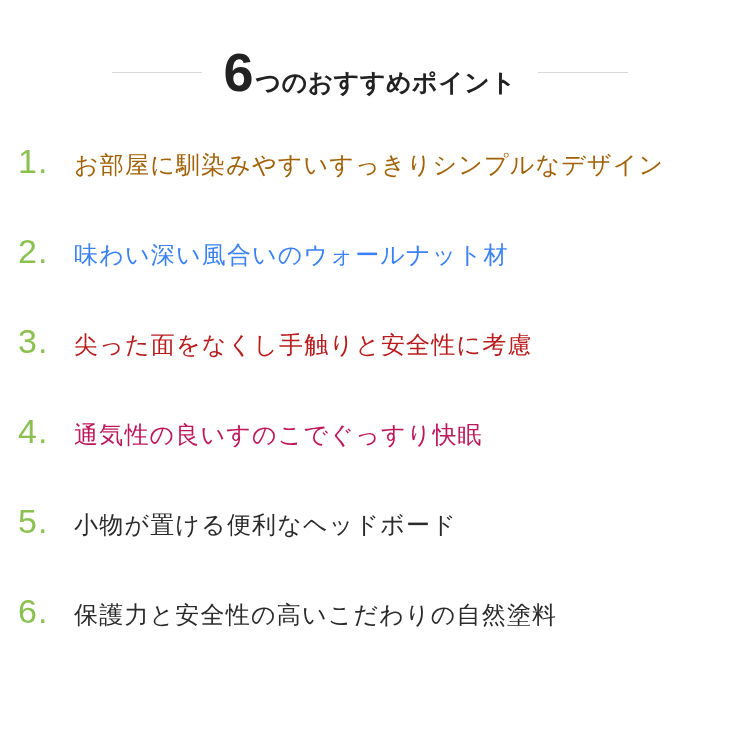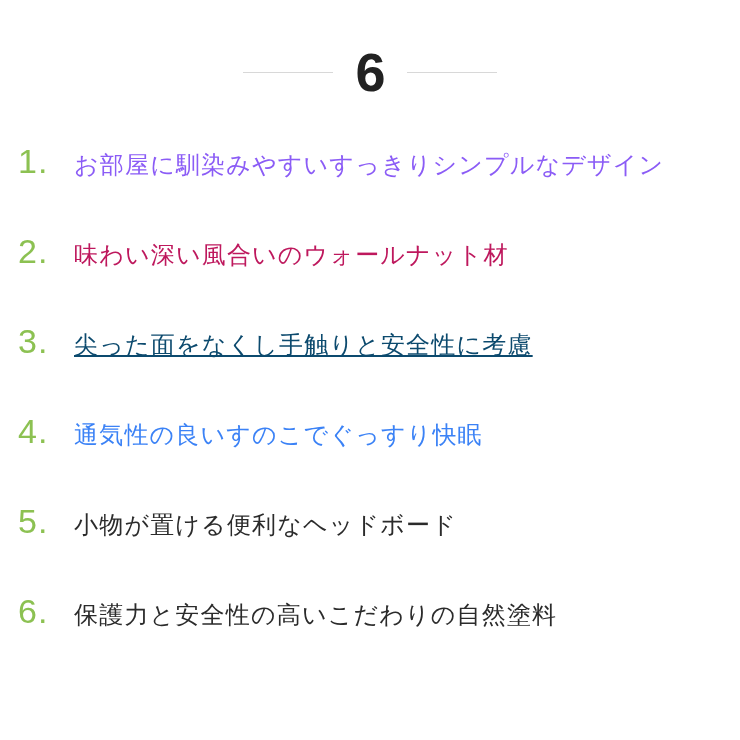--- a/index.html
+++ b/index.html
@@ -102,44 +102,45 @@
 </style>
 </head>
 <body>
 
 <div class="page">
 
   <div class="heading-row">
     <div class="rule rule-left" style="background: rgb(216, 216, 216);"></div>
     <div class="heading-text">
       <span class="heading-number">6</span>
+      <span class="heading-label">つのおすすめポイント</span>
     </div>
     <div class="rule rule-right" style="background: rgb(216, 216, 216);"></div>
   </div>
 
   <div class="list">
 
     <div class="list-item">
       <span class="item-num" style="color: rgb(140, 193, 82);">1.</span>
-      <span class="item-text" style="color: #8b5cf6;">お部屋に馴染みやすいすっきりシンプルなデザイン</span>
+      <span class="item-text" style="color: #a16207;">お部屋に馴染みやすいすっきりシンプルなデザイン</span>
     </div>
 
     <div class="list-item">
       <span class="item-num" style="color: rgb(140, 193, 82);">2.</span>
-      <span class="item-text" style="color: #be185d; text-align: center;">味わい深い風合いのウォールナット材</span>
+      <span class="item-text" style="color: #3b82f6; text-align: center;">味わい深い風合いのウォールナット材</span>
     </div>
 
     <div class="list-item">
       <span class="item-num" style="color: rgb(140, 193, 82);">3.</span>
-      <span class="item-text" style="color: #0c4a6e; text-decoration: underline;">尖った面をなくし手触りと安全性に考慮</span>
+      <span class="item-text" style="color: #b91c1c;">尖った面をなくし手触りと安全性に考慮</span>
     </div>
 
     <div class="list-item">
       <span class="item-num" style="color: rgb(140, 193, 82);">4.</span>
-      <span class="item-text" style="color: #3b82f6;">通気性の良いすのこでぐっすり快眠</span>
+      <span class="item-text" style="color: #be185d;">通気性の良いすのこでぐっすり快眠</span>
     </div>
 
     <div class="list-item">
       <span class="item-num" style="color: rgb(140, 193, 82);">5.</span>
       <span class="item-text" style="color: rgb(43, 43, 43); font-family: Liberation Mono, monospace;">小物が置ける便利なヘッドボード</span>
     </div>
 
     <div class="list-item">
       <span class="item-num" style="color: rgb(140, 193, 82);">6.</span>
       <span class="item-text" style="color: rgb(43, 43, 43); text-align: center;">保護力と安全性の高いこだわりの自然塗料</span>

